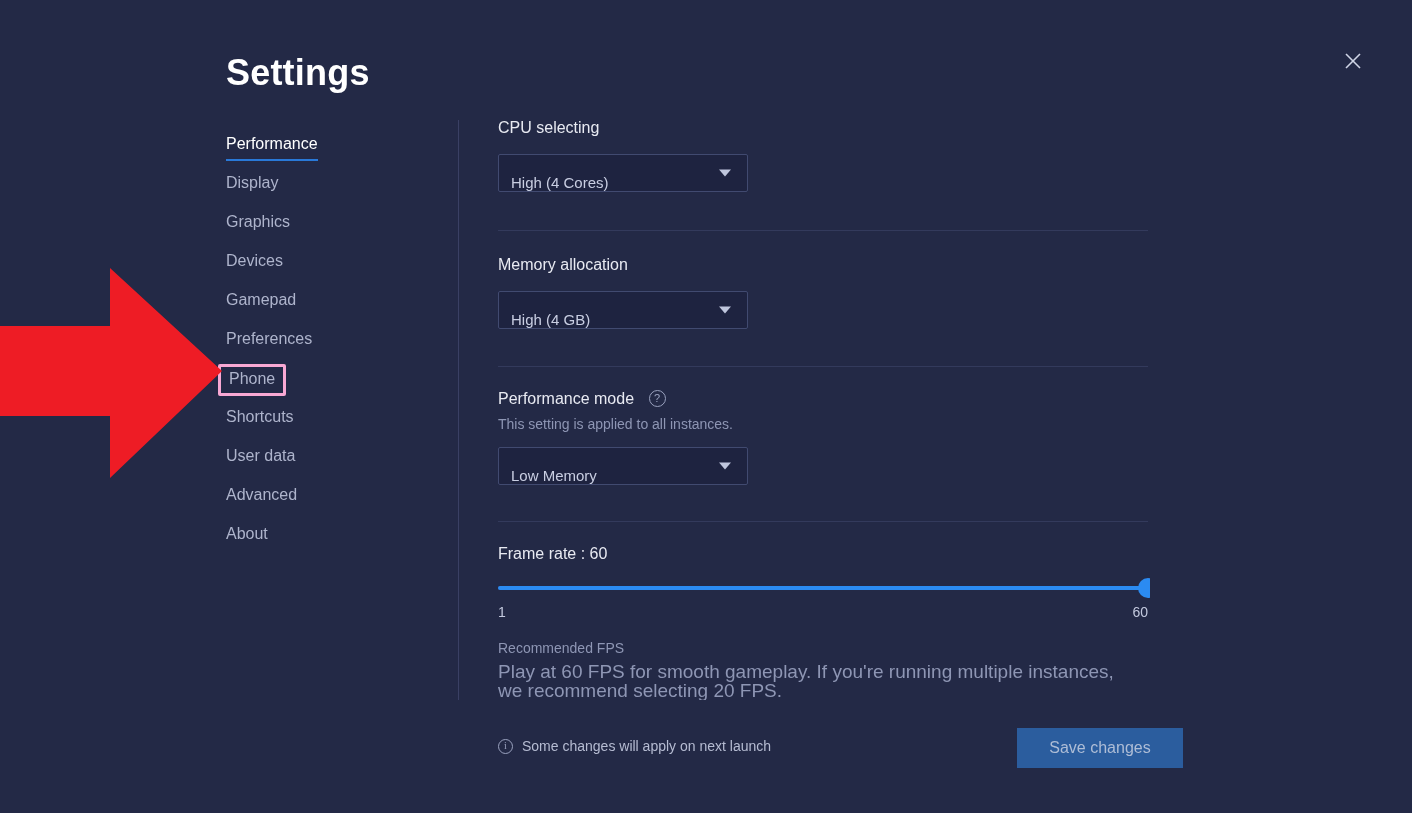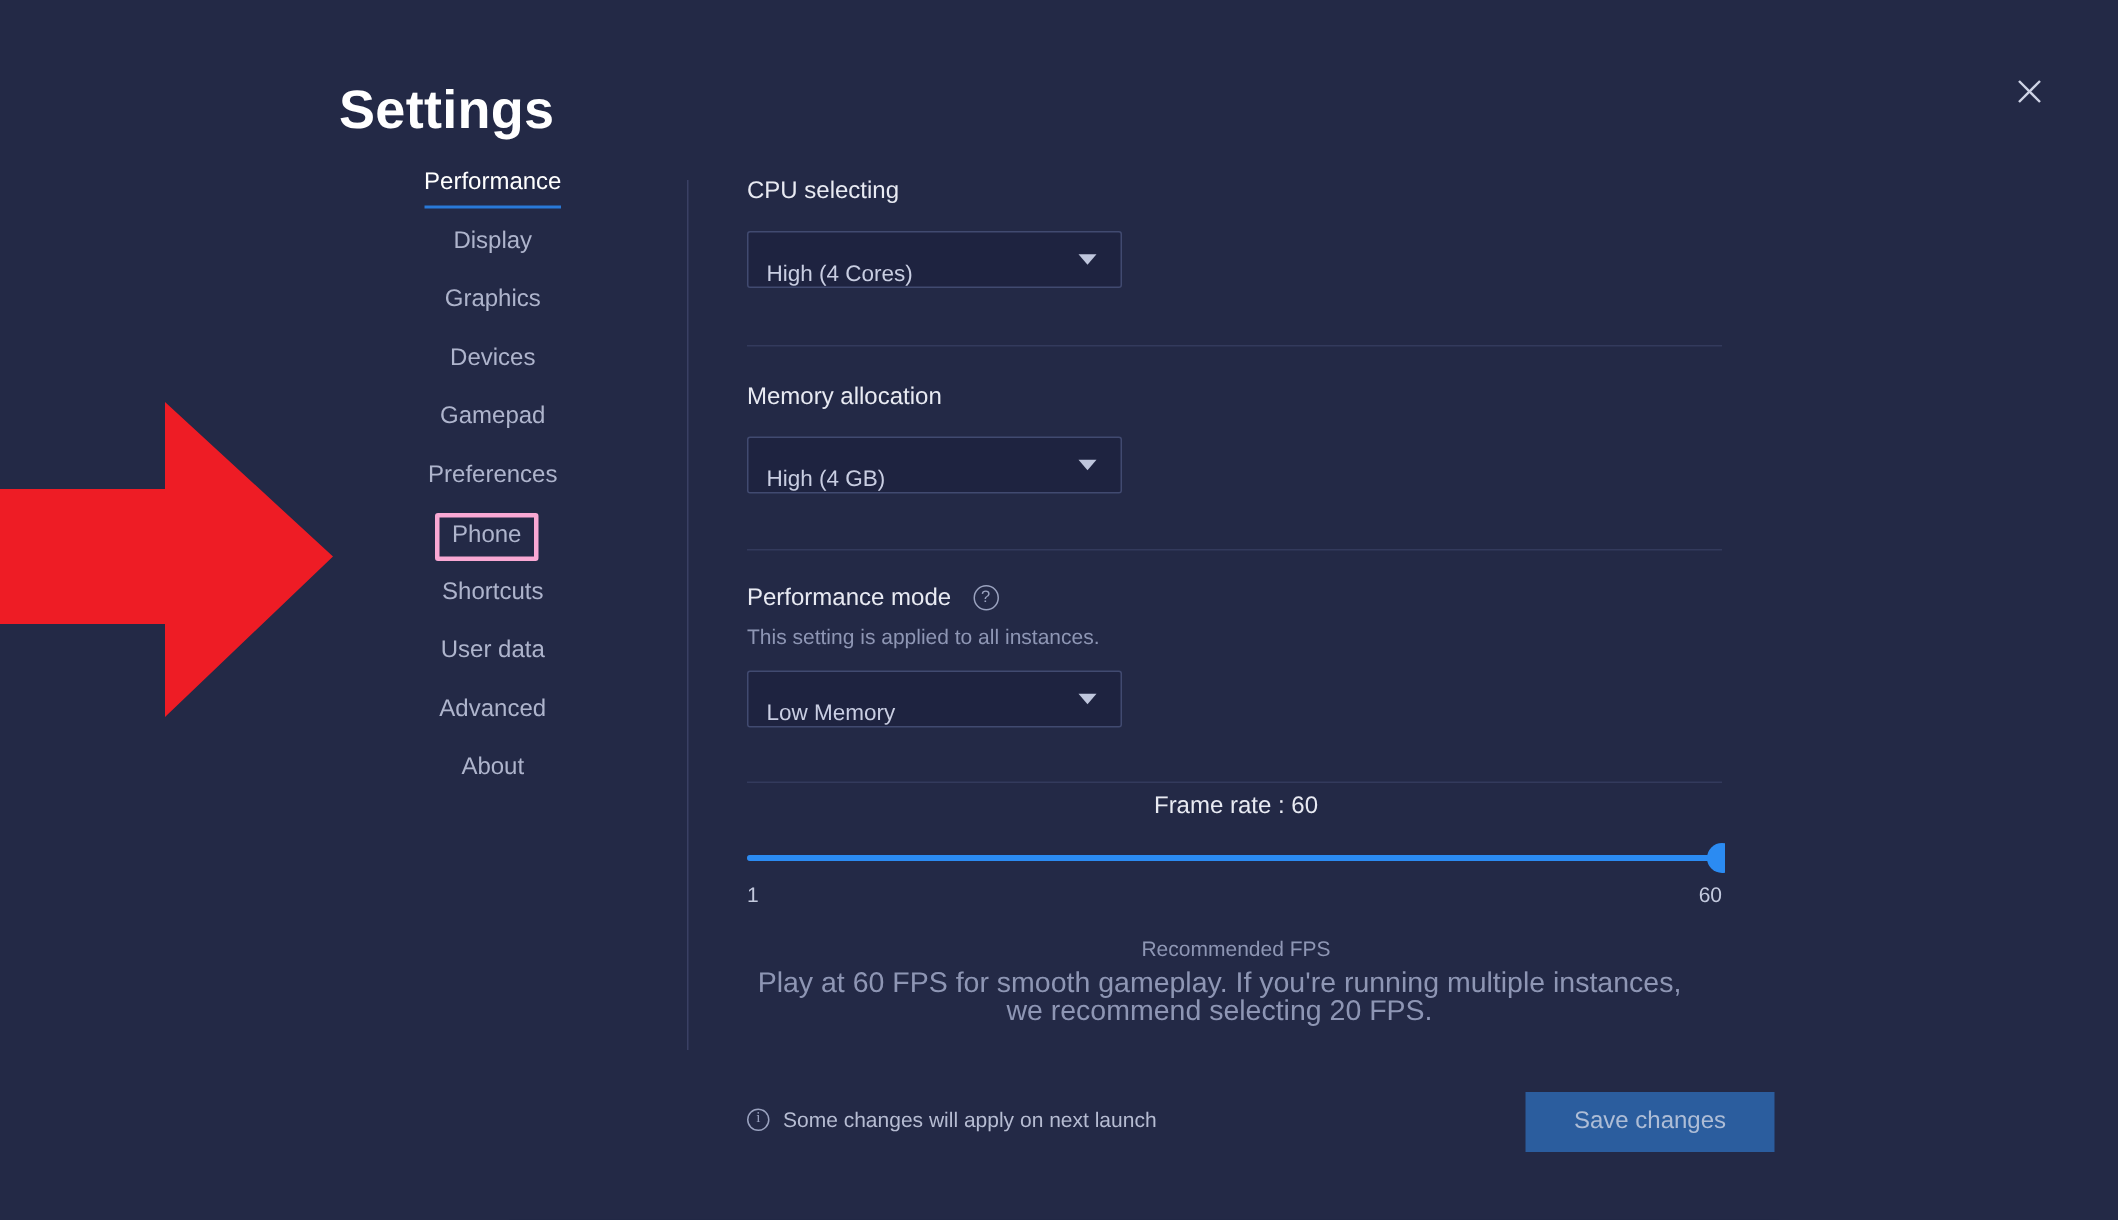--- a/index.html
+++ b/index.html
@@ -41,23 +41,22 @@
     align-items: center;
     justify-content: center;
     cursor: pointer;
   }
   .close-btn svg { display: block; }
 
   
   .sidebar {
     position: absolute;
     left: 226px;
-    top: 112px;
+    top: 134px;
     width: 205px;
-    text-align: center;
   }
   .nav-item {
     position: relative;
     font-size: 16px;
     color: #aeb4cc;
     height: 39px;
     line-height: 20px;
     cursor: pointer;
     white-space: nowrap;
   }
@@ -351,21 +350,21 @@
       </div>
       <div class="field-sub">This setting is applied to all instances.</div>
       <div class="select-box" style="margin-top:14px;">
         <span class="select-value">Low Memory</span>
         <span class="select-caret"></span>
       </div>
     </div>
 
     <div class="h-divider" style="margin-top:36px;"></div>
 
-    <div style="margin-top:6px;text-align:center;">
+    <div style="margin-top:22px;">
       <div class="field-label">Frame rate : 60</div>
       <div class="slider-wrap">
         <div class="slider-track"></div>
         <div class="slider-fill" id="slider-fill" style="width: 100%;"></div>
         <div class="slider-thumb" id="slider-thumb" style="left: 100%;"></div>
       </div>
       <div class="slider-scale">
         <span class="slider-min">1</span>
         <span class="slider-max">60</span>
       </div>

